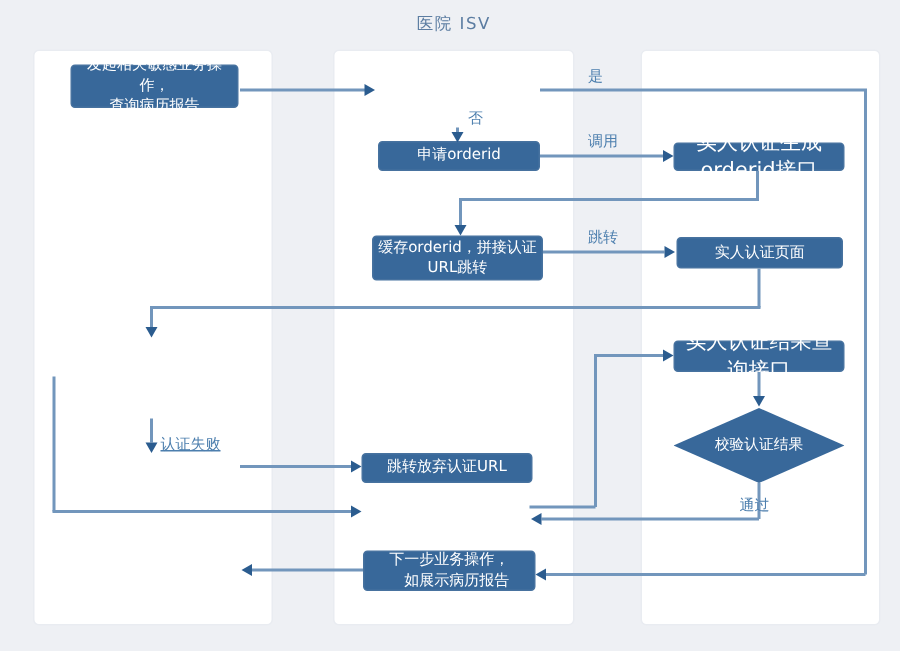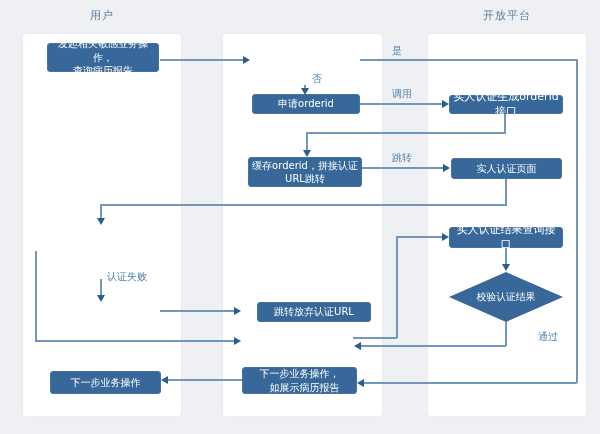--- a/index.html
+++ b/index.html
@@ -14,54 +14,52 @@
   .lane-title{position:absolute;top:8px;font-size:11px;color:var(--lane_title);
     text-align:center;letter-spacing:1px;}
   .node{position:absolute;background:var(--node_fill);border:1px solid var(--node_border);
     border-radius:3px;color:#fff;display:flex;align-items:center;justify-content:center;
     text-align:center;font-size:10px;line-height:1.35;white-space:pre-line;
     box-sizing:border-box;padding:1px 2px;}
   .diamond{position:absolute;background:var(--node_fill);color:#fff;display:flex;
     align-items:center;justify-content:center;text-align:center;font-size:9.8px;
     line-height:1.3;white-space:pre-line;
     clip-path:polygon(50% 0,100% 50%,50% 100%,0 50%);}
-  .small{font-size:11px;}
+  .small{font-size:14px;}
   .hl{position:absolute;height:2px;background:var(--line);}
   .vl{position:absolute;width:2px;background:var(--line);}
   .ar{position:absolute;width:0;height:0;}
   .ar.r{border-top:4px solid transparent;border-bottom:4px solid transparent;border-left:7px solid var(--arrow);}
   .ar.l{border-top:4px solid transparent;border-bottom:4px solid transparent;border-right:7px solid var(--arrow);}
   .ar.d{border-left:4px solid transparent;border-right:4px solid transparent;border-top:7px solid var(--arrow);}
   .elabel{position:absolute;font-size:10px;color:var(--label_text);white-space:nowrap;}
 </style>
 </head>
 <body>
 
 <div class="canvas">
 
   <div class="lane" style="left:22px;width:160px;"></div>
   <div class="lane" style="left:222px;width:161px;"></div>
   <div class="lane" style="left:427px;width:160px;"></div>
 
-  <div class="lane-title" style="left:22px;width:160px;">用户</div>
-  <div class="lane-title" style="left:427px;width:160px;">开放平台</div>
+  <div class="lane-title" style="left:222px;width:161px;">医院 ISV</div>
 
   <div class="node" style="left:47px;top:43px;width:112px;height:29px;">发起相关敏感业务操作，
 查询病历报告</div>
   <div class="node" style="left:252px;top:94px;width:108px;height:20px;text-align:center;">申请orderid</div>
   <div class="node small" style="left:449px;top:95px;width:114px;height:19px;">实人认证生成orderid接口</div>
   <div class="node" style="left:248px;top:157px;width:114px;height:30px;">缓存orderid，拼接认证
 URL跳转</div>
   <div class="node" style="left:451px;top:158px;width:111px;height:21px;">实人认证页面</div>
-  <div class="node" style="left:257px;top:302px;width:114px;height:20px;">跳转放弃认证URL</div>
+  <div class="node" style="left:241px;top:302px;width:114px;height:20px;">跳转放弃认证URL</div>
   <div class="node small" style="left:449px;top:227px;width:114px;height:21px;">实人认证结果查询接口</div>
   <div class="diamond" style="left:449px;top:272px;width:114px;height:50px;">校验认证结果</div>
   <div class="node" style="left:242px;top:367px;width:115px;height:27px;text-align:right;">下一步业务操作，
 如展示病历报告</div>
-  <div class="node" style="left:50px;top:371px;width:111px;height:23px;">下一步业务操作</div>
 
   <div class="hl" style="left:160px;top:59px;width:84px;"></div>
   <div class="ar r" style="left:243px;top:56px;"></div>
 
   <div class="vl" style="left:304px;top:85px;height:5px;"></div>
   <div class="ar d" style="left:301px;top:88px;"></div>
   <div class="elabel" style="left:312px;top:72px;">否</div>
 
   <div class="hl" style="left:360px;top:59px;width:218px;"></div>
   <div class="vl" style="left:576px;top:60px;height:323px;"></div>
@@ -82,38 +80,38 @@
   <div class="ar r" style="left:443px;top:164px;"></div>
   <div class="elabel" style="left:392px;top:151px;">跳转</div>
 
   <div class="vl" style="left:505px;top:179px;height:26px;"></div>
   <div class="hl" style="left:100px;top:204px;width:407px;"></div>
   <div class="vl" style="left:100px;top:204px;height:14px;"></div>
   <div class="ar d" style="left:97px;top:218px;"></div>
 
   <div class="vl" style="left:100px;top:279px;height:16px;"></div>
   <div class="ar d" style="left:97px;top:295px;"></div>
-  <div class="elabel" style="left:107px;top:270px;">认证失败</div>
+  <div class="elabel" style="left:107px;top:289px;text-decoration:underline;">认证失败</div>
 
   <div class="hl" style="left:160px;top:310px;width:74px;"></div>
   <div class="ar r" style="left:234px;top:307px;"></div>
 
   <div class="vl" style="left:35px;top:251px;height:90px;"></div>
   <div class="hl" style="left:35px;top:340px;width:199px;"></div>
   <div class="ar r" style="left:234px;top:337px;"></div>
 
   <div class="hl" style="left:353px;top:337px;width:44px;"></div>
   <div class="vl" style="left:396px;top:236px;height:102px;"></div>
   <div class="hl" style="left:396px;top:236px;width:46px;"></div>
   <div class="ar r" style="left:442px;top:233px;"></div>
 
   <div class="vl" style="left:505px;top:248px;height:16px;"></div>
   <div class="ar d" style="left:502px;top:264px;"></div>
 
   <div class="vl" style="left:505px;top:322px;height:24px;"></div>
   <div class="hl" style="left:361px;top:345px;width:145px;"></div>
   <div class="ar l" style="left:354px;top:342px;"></div>
-  <div class="elabel" style="left:538px;top:330px;">通过</div>
+  <div class="elabel" style="left:493px;top:330px;">通过</div>
 
   <div class="hl" style="left:168px;top:379px;width:74px;"></div>
   <div class="ar l" style="left:161px;top:376px;"></div>
 
 </div>
 
 </body></html>

